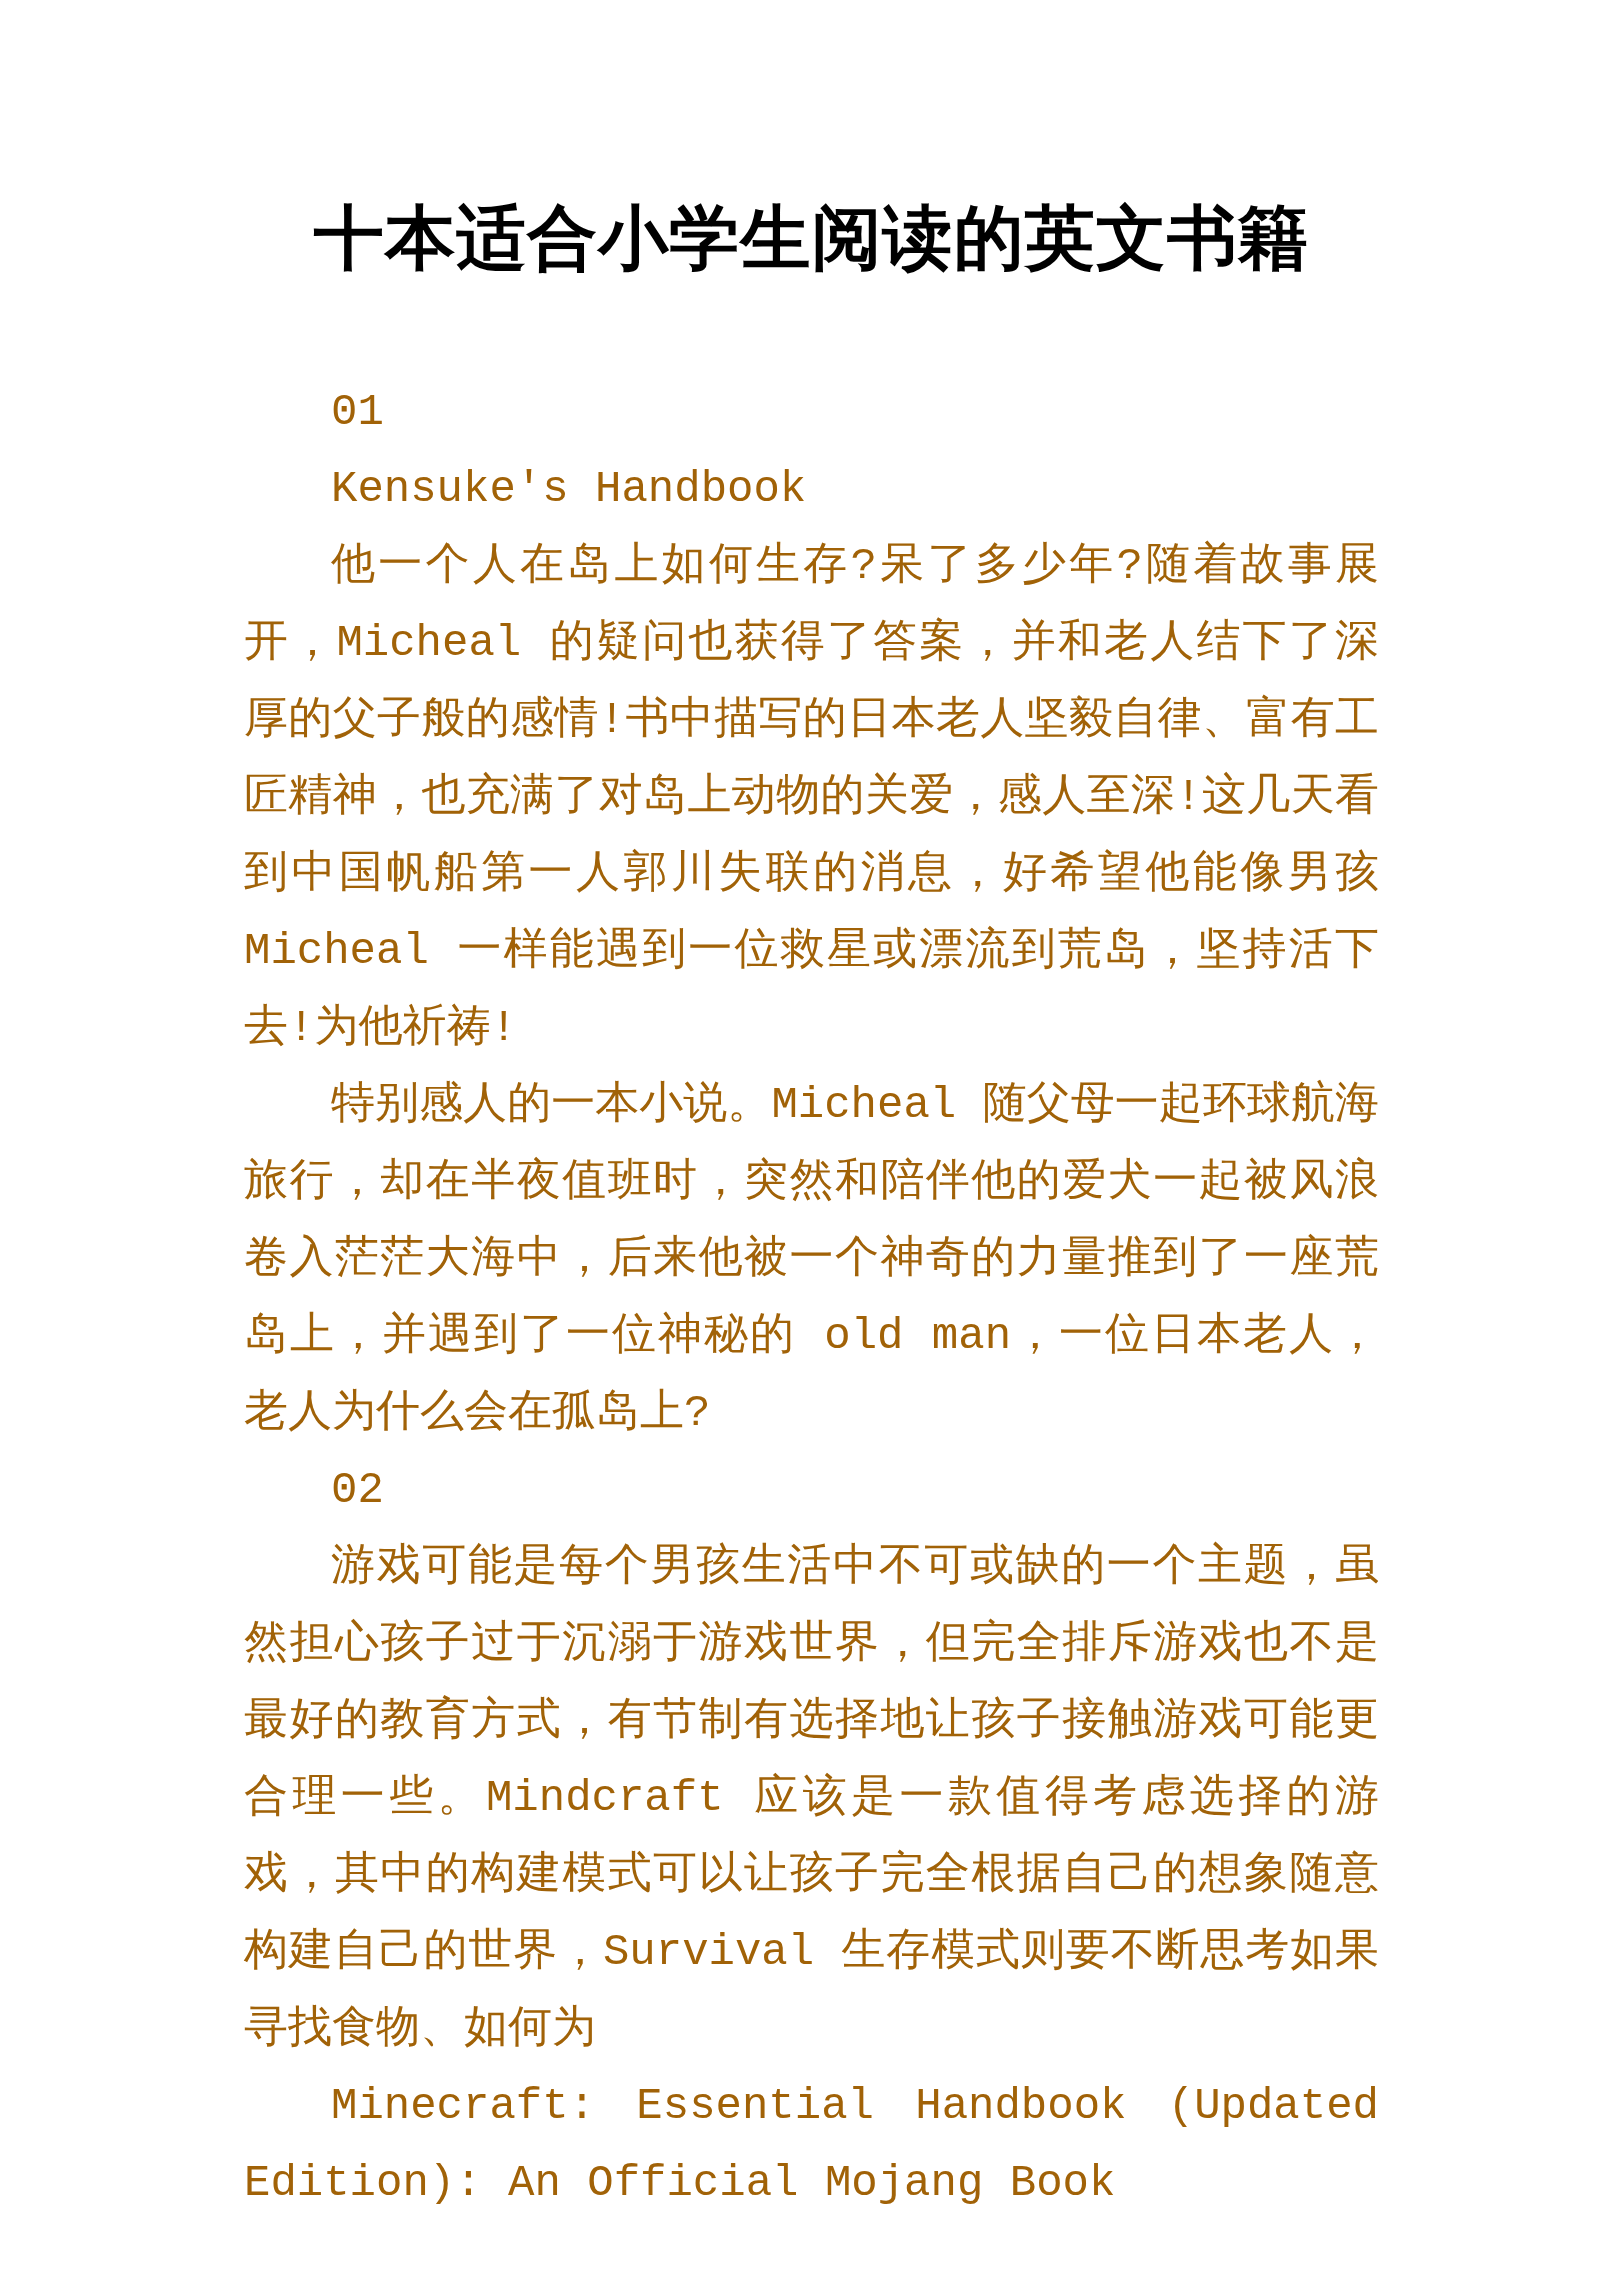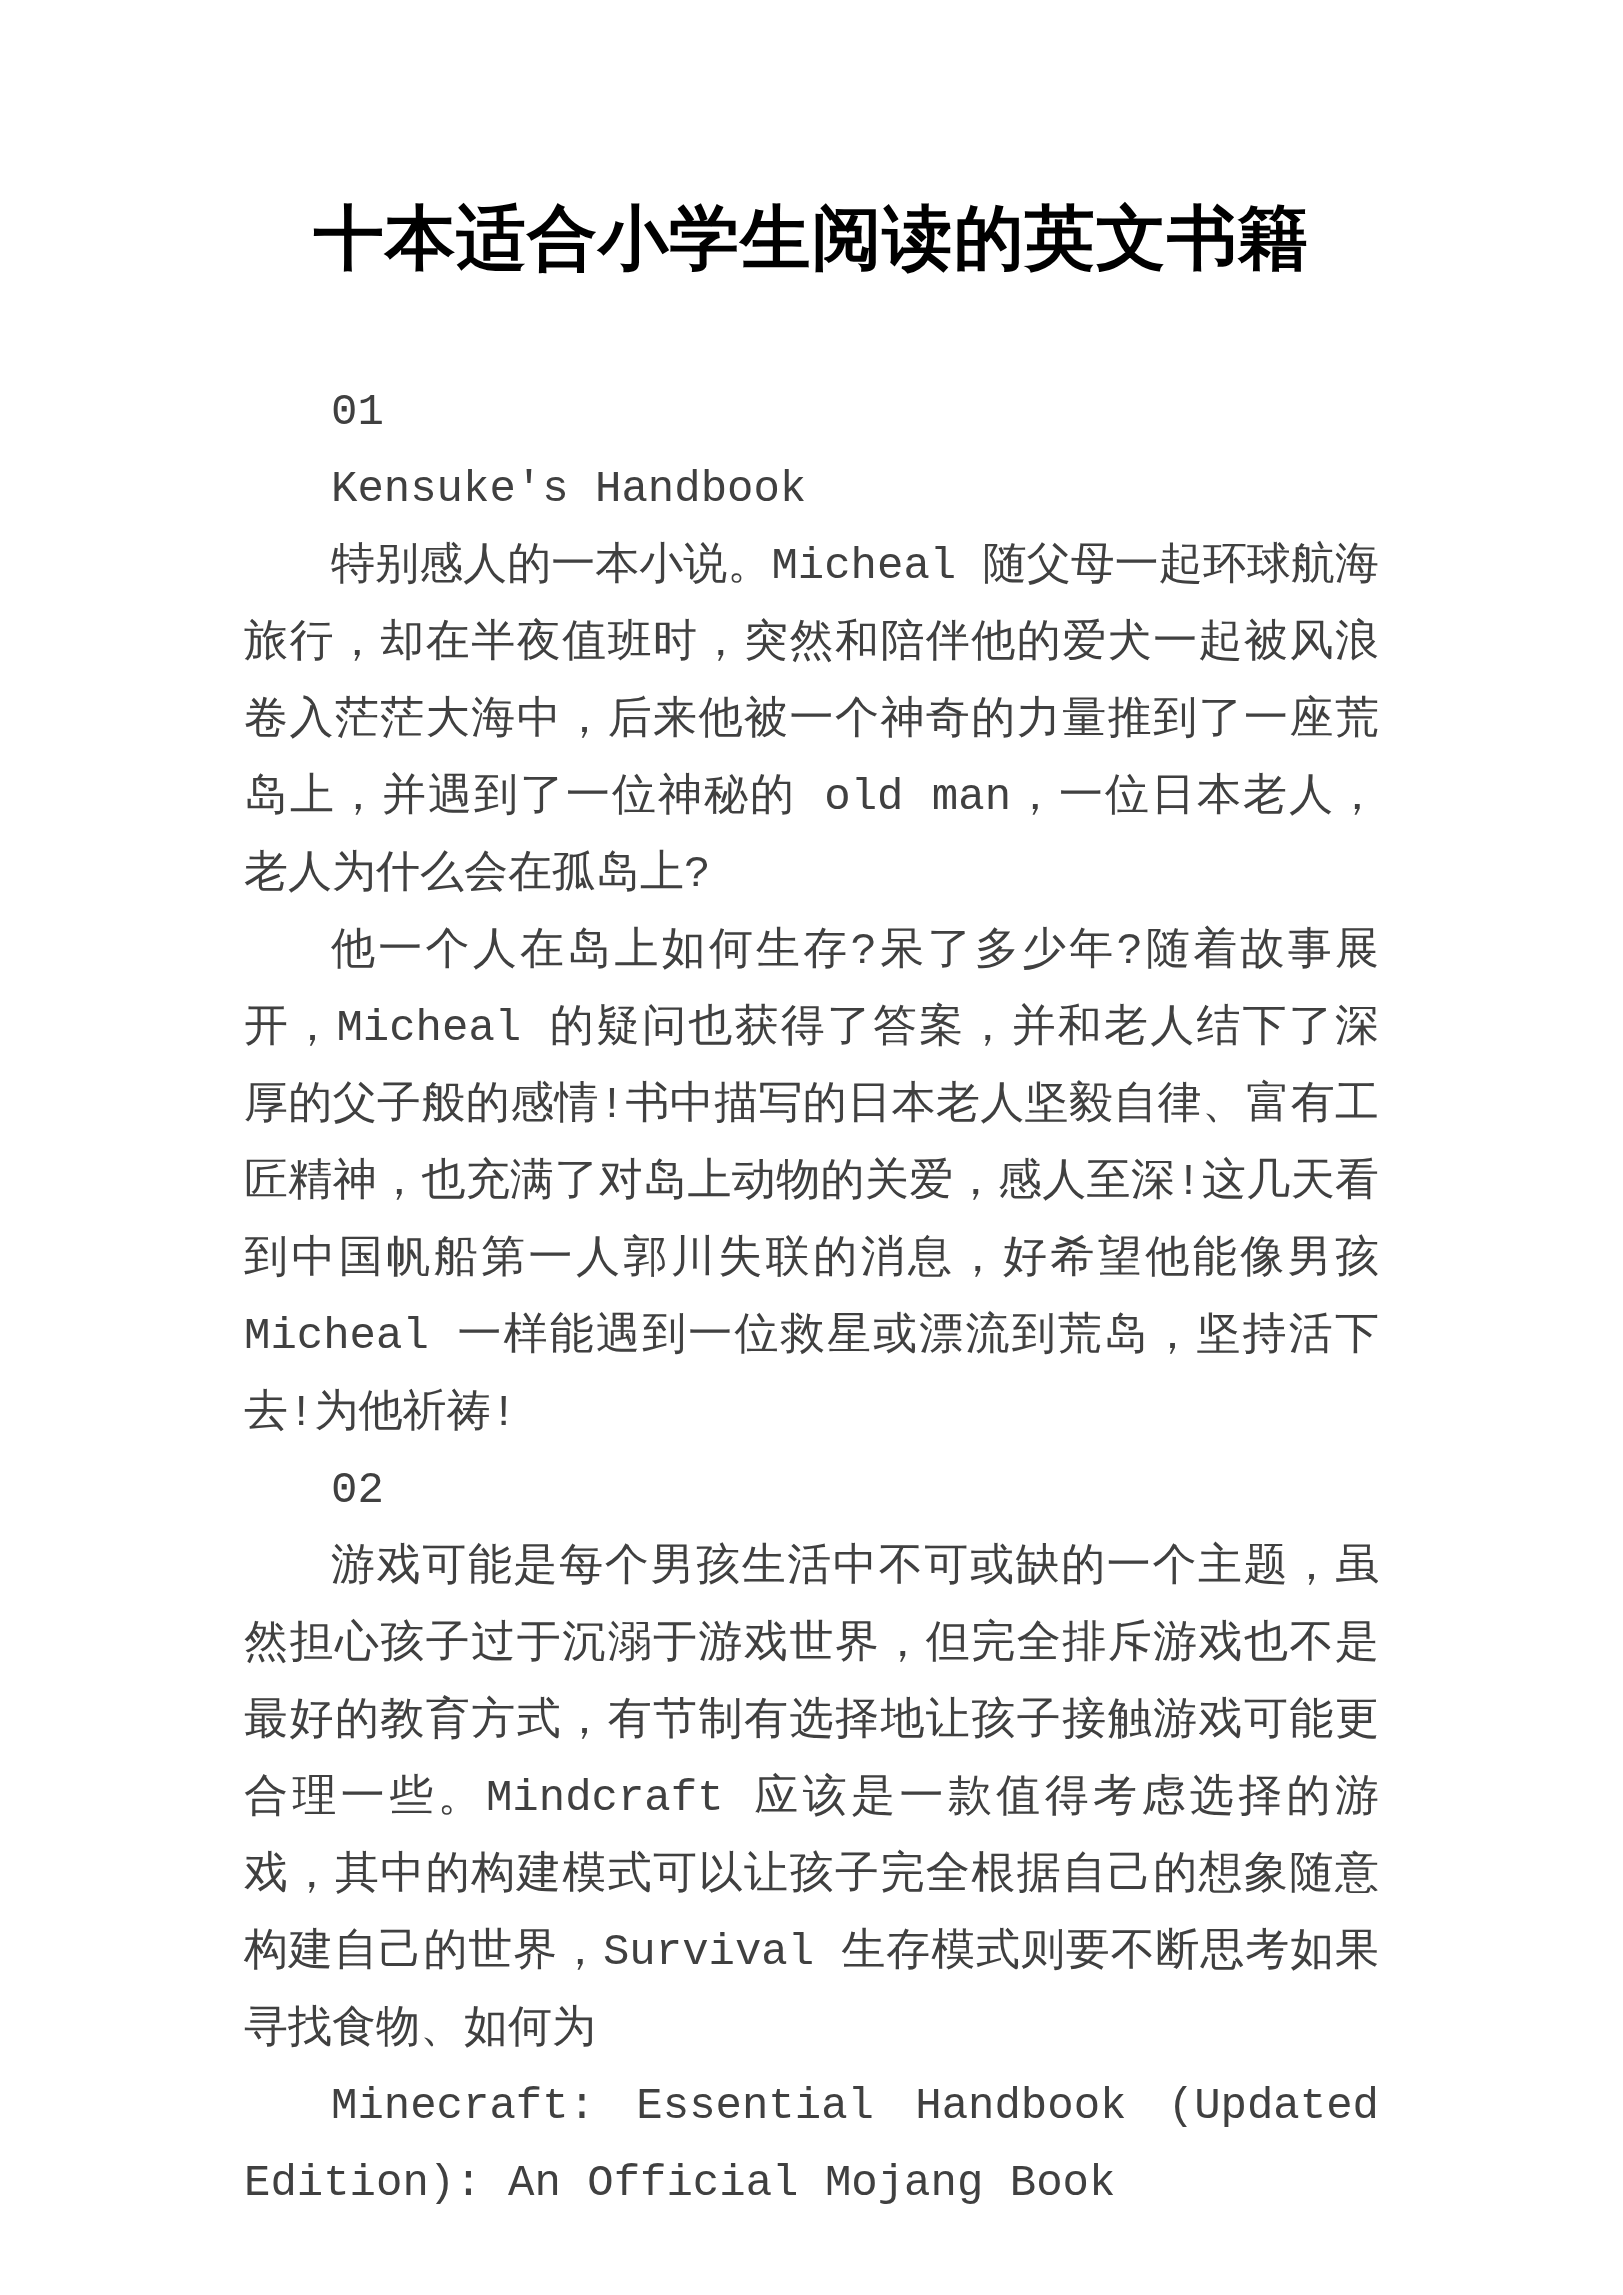--- a/index.html
+++ b/index.html
@@ -31,43 +31,43 @@
     letter-spacing: 1.1px;
     white-space: nowrap;
   }
   .body-text {
     margin-top: 93px;
     font-family: "Liberation Mono", "DejaVu Sans Mono", "DejaVu Serif", serif;
     font-size: 44px;
     line-height: 77px;
     text-align: justify;
     text-justify: inter-character;
-    color: #404040;
+    color: #a16207;
   }
   .body-text p {
     margin: 0;
     padding: 0;
     text-indent: 87px;
   }
 </style>
 </head>
 <body>
 
 <div class="page">
   <div class="content">
 
     <h1 class="doc-title">十本适合小学生阅读的英文书籍</h1>
 
     <div class="body-text">
 
       <section>
         <p>01</p>
         <p>Kensuke's Handbook</p>
+        <p>他一个人在岛上如何生存?呆了多少年?随着故事展开，Micheal 的疑问也获得了答案，并和老人结下了深厚的父子般的感情!书中描写的日本老人坚毅自律、富有工匠精神，也充满了对岛上动物的关爱，感人至深!这几天看到中国帆船第一人郭川失联的消息，好希望他能像男孩 Micheal 一样能遇到一位救星或漂流到荒岛，坚持活下去!为他祈祷!</p>
         <p>特别感人的一本小说。Micheal 随父母一起环球航海旅行，却在半夜值班时，突然和陪伴他的爱犬一起被风浪卷入茫茫大海中，后来他被一个神奇的力量推到了一座荒岛上，并遇到了一位神秘的 old man，一位日本老人，老人为什么会在孤岛上?</p>
-        <p>他一个人在岛上如何生存?呆了多少年?随着故事展开，Micheal 的疑问也获得了答案，并和老人结下了深厚的父子般的感情!书中描写的日本老人坚毅自律、富有工匠精神，也充满了对岛上动物的关爱，感人至深!这几天看到中国帆船第一人郭川失联的消息，好希望他能像男孩 Micheal 一样能遇到一位救星或漂流到荒岛，坚持活下去!为他祈祷!</p>
       </section>
 
       <section>
         <p>02</p>
         <p>游戏可能是每个男孩生活中不可或缺的一个主题，虽然担心孩子过于沉溺于游戏世界，但完全排斥游戏也不是最好的教育方式，有节制有选择地让孩子接触游戏可能更合理一些。Mindcraft 应该是一款值得考虑选择的游戏，其中的构建模式可以让孩子完全根据自己的想象随意构建自己的世界，Survival 生存模式则要不断思考如果寻找食物、如何为</p>
         <p>Minecraft: Essential Handbook (Updated Edition): An Official Mojang Book</p>
       </section>
 
     </div>
   </div>

